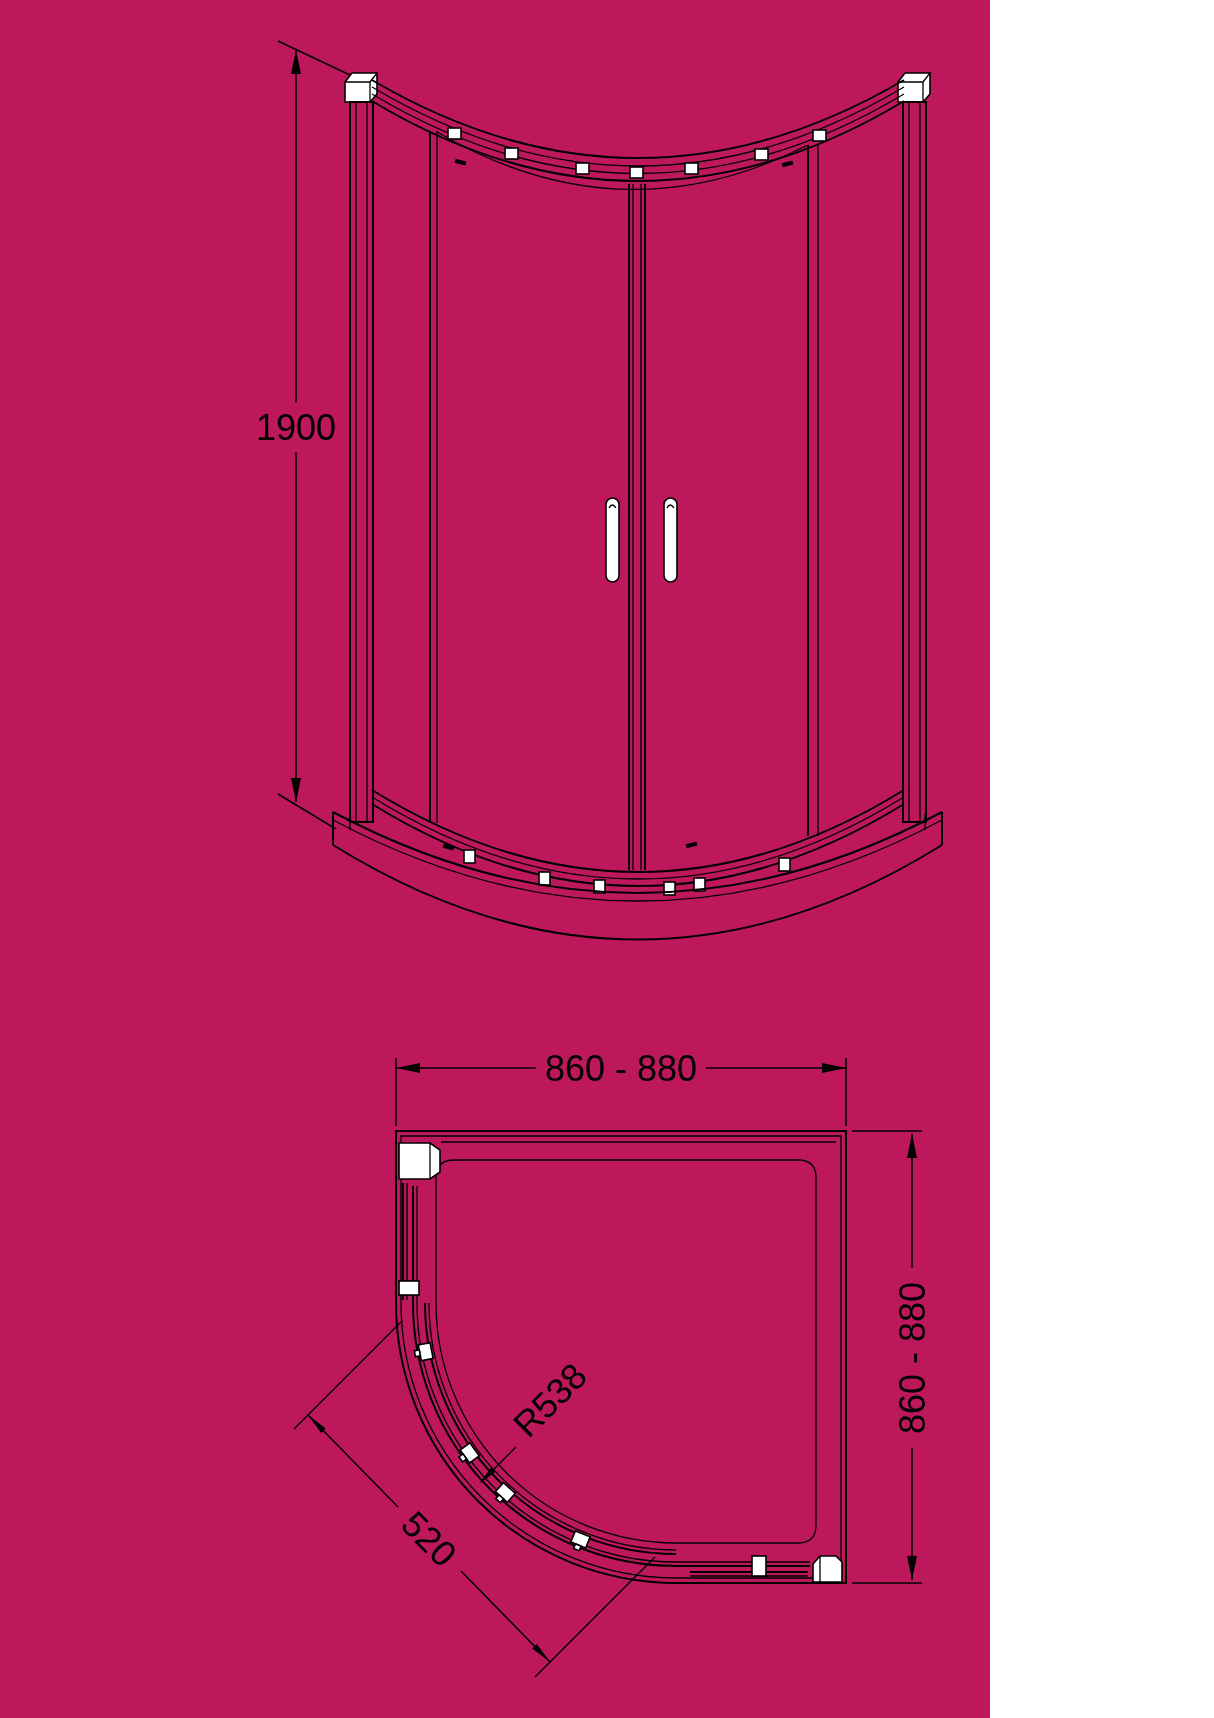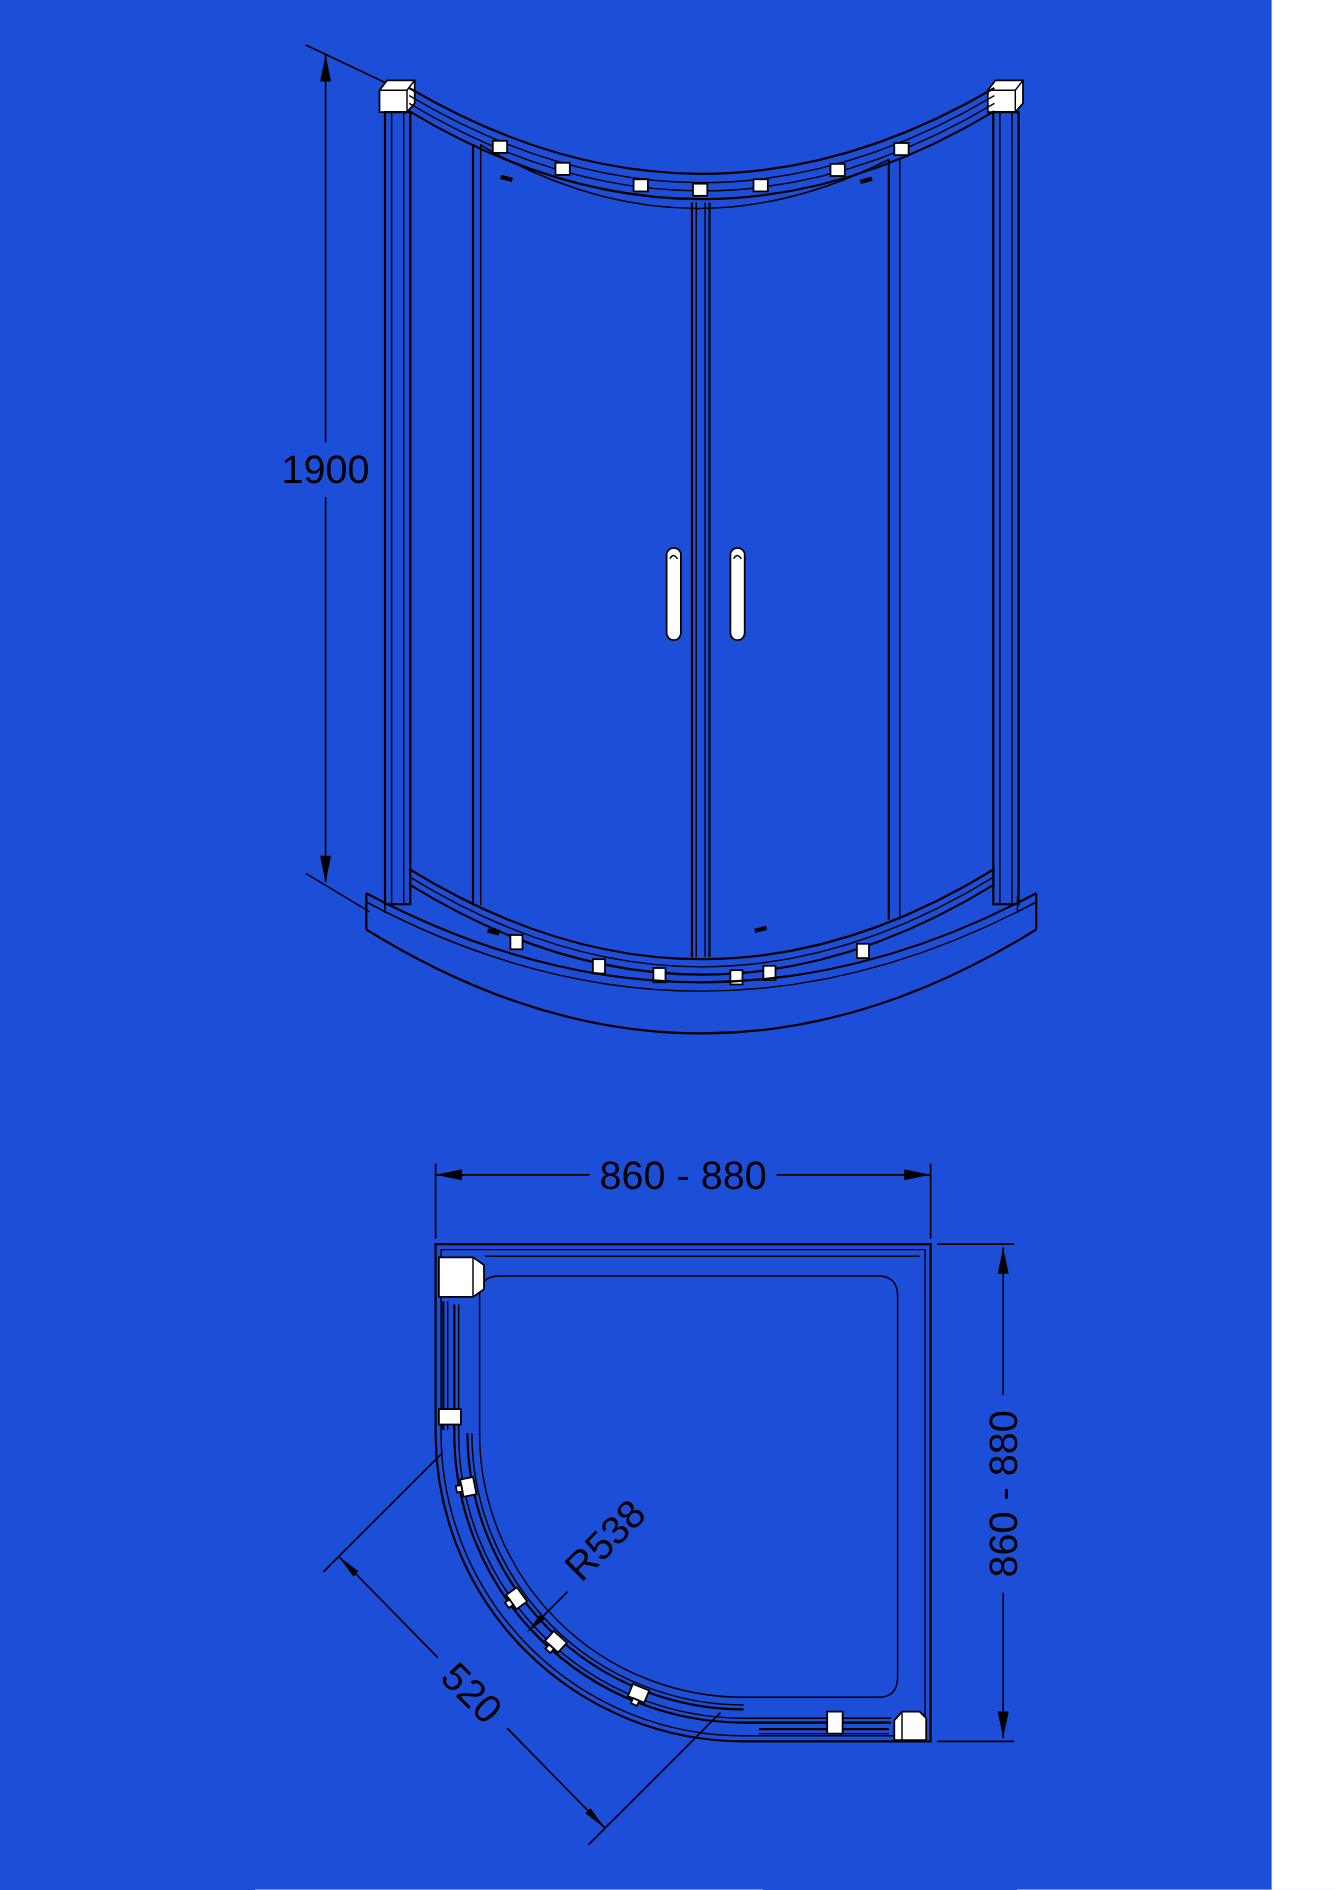--- a/index.html
+++ b/index.html
@@ -1,16 +1,16 @@
 <!DOCTYPE html>
 <html><head>
 <meta charset="utf-8">
 <style>
   html,body{margin:0;padding:0;background:#ffffff;}
-  .canvas{position:relative;width:1156px;height:1718px;background:#1d4ed8;overflow:hidden;}
+  .canvas{position:relative;width:990px;height:1718px;background:#be185d;overflow:hidden;}
   svg{display:block;}
   svg text{
     font-family:"Liberation Sans", sans-serif;
     font-size:36px;
     fill:#000000;
   }
   .ln   {fill:none;stroke:#000;stroke-width:2;}
   .thin {fill:none;stroke:#000;stroke-width:1.3;}
   .dim  {fill:none;stroke:#000;stroke-width:1.5;}
   .arr  {fill:#000;stroke:none;}

